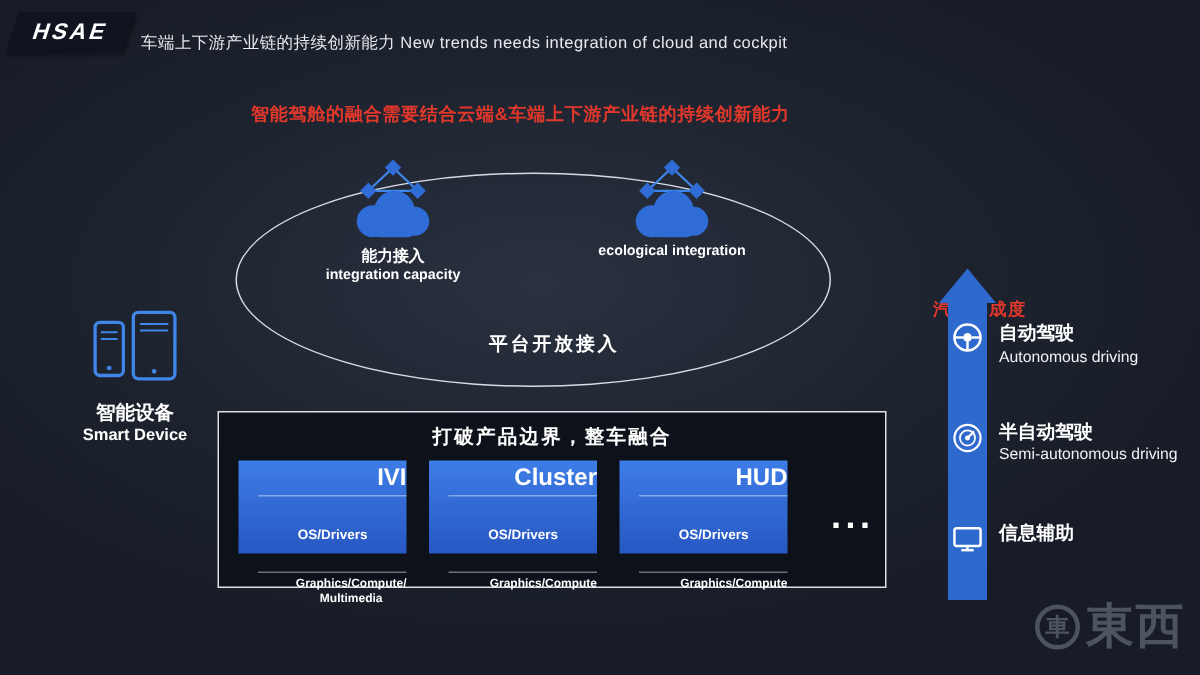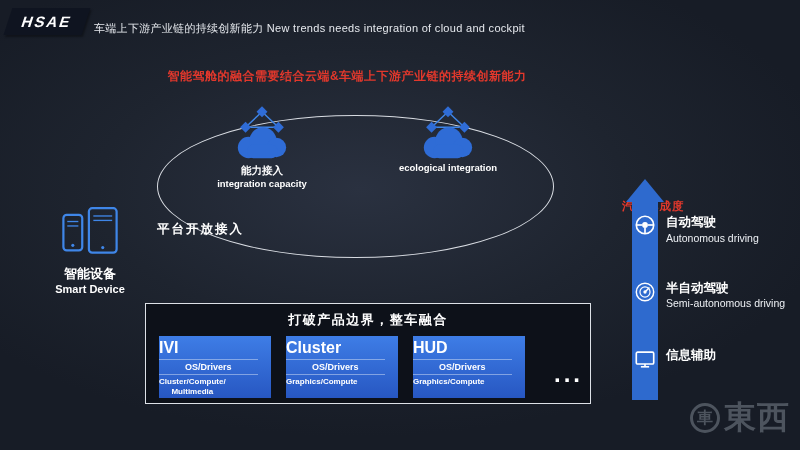--- a/index.html
+++ b/index.html
@@ -30,42 +30,42 @@
   .cloud-cluster { position:absolute; top:104px; width:120px; text-align:center; }
   .cluster-0 { left:202px; } .cluster-1 { left:295px; } .cluster-2 { left:388px; }
   .cloud-svg { display:block; margin:0 auto; }
   .cloud-blue .net line { stroke:#3f86e8; }
   .cloud-blue .nodes rect, .cloud-blue .cloud-body circle, .cloud-blue .cloud-body rect { fill:#2f6cd6; }
   .cloud-yellow .net line { stroke:#e8b42a; }
   .cloud-yellow .nodes rect, .cloud-yellow .cloud-body circle, .cloud-yellow .cloud-body rect { fill:#e8b42a; }
   .cloud-label-cn { font-size:10.5px; font-weight:bold; margin-top:2px; }
   .cloud-label-en { font-size:9.5px; font-weight:bold; }
   .platform-caption {
-    position:absolute; left:157px; top:221px; width:397px; text-align:left;
+    position:absolute; left:171px; top:221px; width:397px; text-align:center;
     font-size:12.5px; font-weight:600; letter-spacing:2px;
   }
   
   .device-group { position:absolute; left:50px; top:206px; width:80px; text-align:center; }
   .device-cn { font-size:13px; font-weight:bold; margin-top:4px; }
   .device-en { font-size:11px; font-weight:bold; }
   
   .fusion-box {
-    position:absolute; left:145px; top:303px; width:446px; height:101px;
+    position:absolute; left:145px; top:274px; width:446px; height:118px;
     background:#0d1119; border:1px solid #dde1e7;
   }
   .fusion-title { margin-top:7px; text-align:center; font-size:13px; font-weight:bold; letter-spacing:1.5px; }
   .modules { display:flex; padding:7px 0 0 13px; gap:15px; }
   .module-card {
     width:112px; height:62px; text-align:center;
     background:linear-gradient(180deg,#3e7de6 0%, #2757c2 100%);
-    display:flex; flex-direction:column; align-items:flex-start; padding-top:2px;
+    display:flex; flex-direction:column; align-items:flex-end; padding-top:2px;
   }
   .module-name { font-size:16px; font-weight:bold; line-height:20px; }
   .module-os {
-    font-size:9px; font-weight:bold; width:88%; padding:2px 0; margin-top:1px;
+    font-size:9px; font-weight:bold; width:88%; padding:20px 0; margin-top:1px;
     border-top:1px solid rgba(255,255,255,.4); border-bottom:1px solid rgba(255,255,255,.4);
   }
   .module-stack { font-size:8px; font-weight:bold; line-height:1.3; padding-top:2px; }
   .more-dots { align-self:center; font-size:24px; font-weight:bold; letter-spacing:3px; margin:14px 0 0 14px; }
   
   .axis-title { position:absolute; left:622px; top:158px; color:#e2382c; font-size:11.5px; font-weight:bold; letter-spacing:1px;margin-top:41px; }
   .axis-arrowhead {
     position:absolute; left:626px; top:179px; width:0; height:0;
     border-left:19px solid transparent; border-right:19px solid transparent; border-bottom:23px solid #2e6ace;
   }
@@ -167,21 +167,21 @@
     <div class="device-en">Smart Device</div>
   </div>
 
   <div class="fusion-box">
     <div class="fusion-title">打破产品边界，整车融合</div>
     <div class="modules">
       <div class="module-card">
         <div class="module-name">IVI</div>
         <div class="module-os">OS/Drivers</div>
         <div class="module-stack">
-          <div>Cluster/Compute/</div>
+          <div>Graphics/Compute/</div>
           <div>Multimedia</div>
         </div>
       </div>
       <div class="module-card">
         <div class="module-name">Cluster</div>
         <div class="module-os">OS/Drivers</div>
         <div class="module-stack">
           <div>Graphics/Compute</div>
           <div></div>
         </div>

